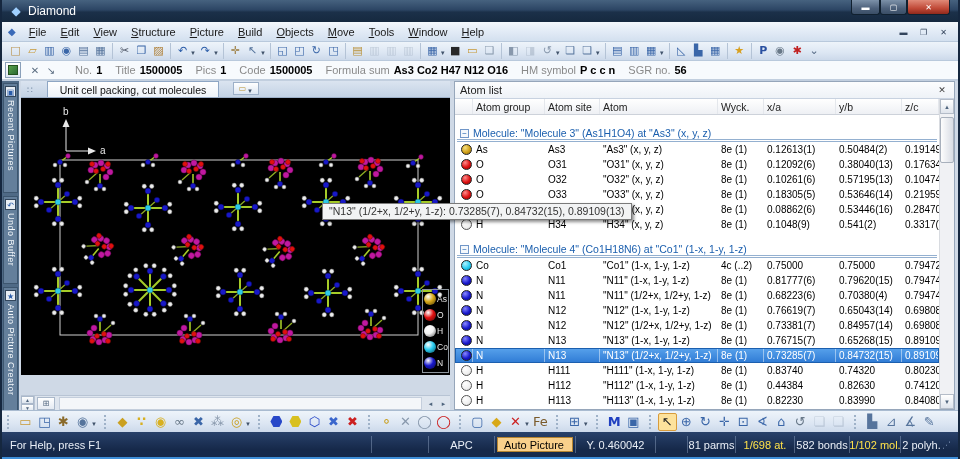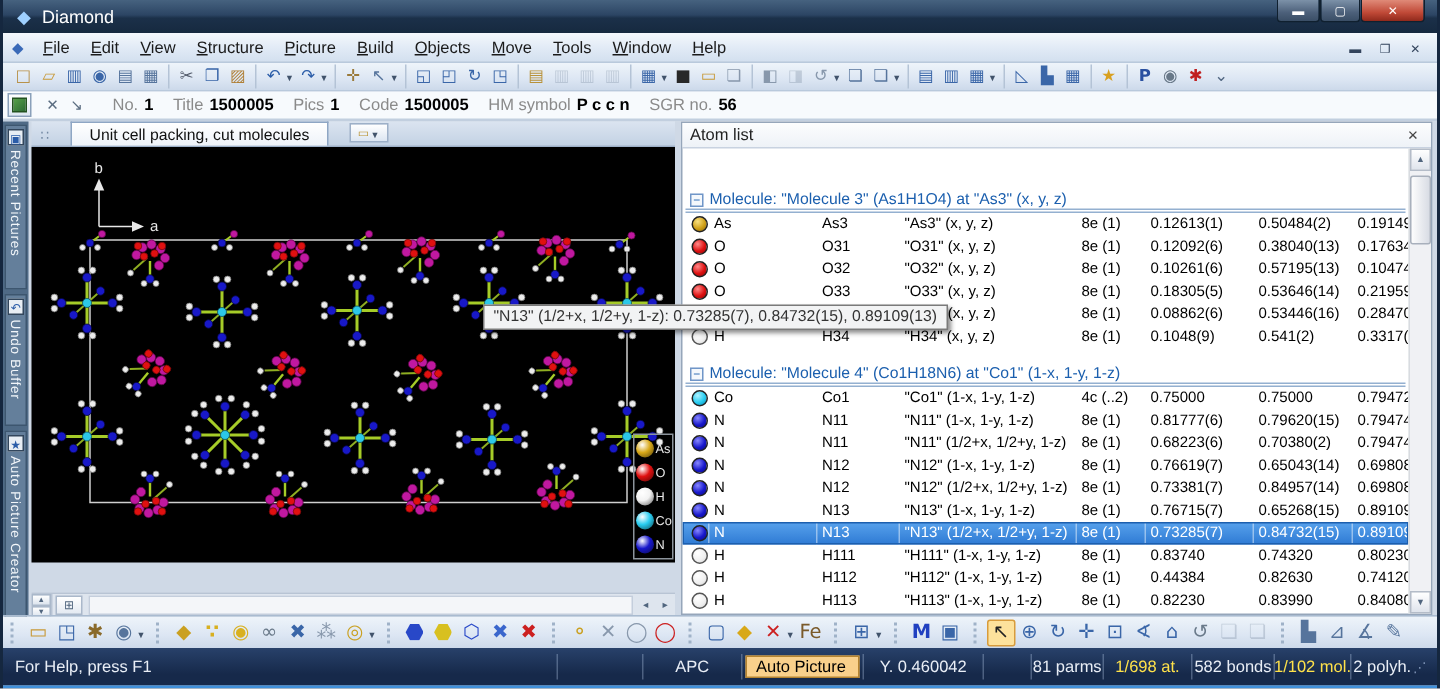--- a/index.html
+++ b/index.html
@@ -256,20 +256,24 @@
           <span class="lab">Title</span>
           <span class="val">1500005</span>
         </span>
         <span class="field">
           <span class="lab">Pics</span>
           <span class="val">1</span>
         </span>
         <span class="field">
           <span class="lab">Code</span>
           <span class="val">1500005</span>
+        </span>
+        <span class="field">
+          <span class="lab">Formula sum</span>
+          <span class="val">As3 Co2 H47 N12 O16</span>
         </span>
         <span class="field">
           <span class="lab">HM symbol</span>
           <span class="val">P c c n</span>
         </span>
         <span class="field">
           <span class="lab">SGR no.</span>
           <span class="val">56</span>
         </span>
       </span>
@@ -836,20 +840,30 @@
       </div>
     </div>
 
     <div class="splitter"></div>
 
     <div class="atompanel">
       <div class="panel-title">
         <span>Atom list</span>
         <span class="pt-close">✕</span>
       </div>
+      <div class="thead" id="thead">
+          <div></div>
+          <div>Atom group</div>
+          <div>Atom site</div>
+          <div>Atom</div>
+          <div>Wyck.</div>
+          <div>x/a</div>
+          <div>y/b</div>
+          <div>z/c</div>
+        </div>
       <div class="tbody" id="tbody">
           <div class="grow">
             <span class="minus">−</span>
             <span>Molecule: "Molecule 3" (As1H1O4) at "As3" (x, y, z)</span>
           </div>
           <div class="arow">
             <div class="c">
               <span class="edot e-As"></span>
             </div>
             <div class="c">As</div>
@@ -951,21 +965,21 @@
           </div>
           <div class="arow">
             <div class="c">
               <span class="edot e-N"></span>
             </div>
             <div class="c">N</div>
             <div class="c">N11</div>
             <div class="c">"N11" (1/2+x, 1/2+y, 1-z)</div>
             <div class="c">8e (1)</div>
             <div class="c">0.68223(6)</div>
-            <div class="c">0.70380(2)</div>
+            <div class="c">0.70380(4)</div>
             <div class="c">0.79474(13)</div>
           </div>
           <div class="arow">
             <div class="c">
               <span class="edot e-N"></span>
             </div>
             <div class="c">N</div>
             <div class="c">N12</div>
             <div class="c">"N12" (1-x, 1-y, 1-z)</div>
             <div class="c">8e (1)</div>

